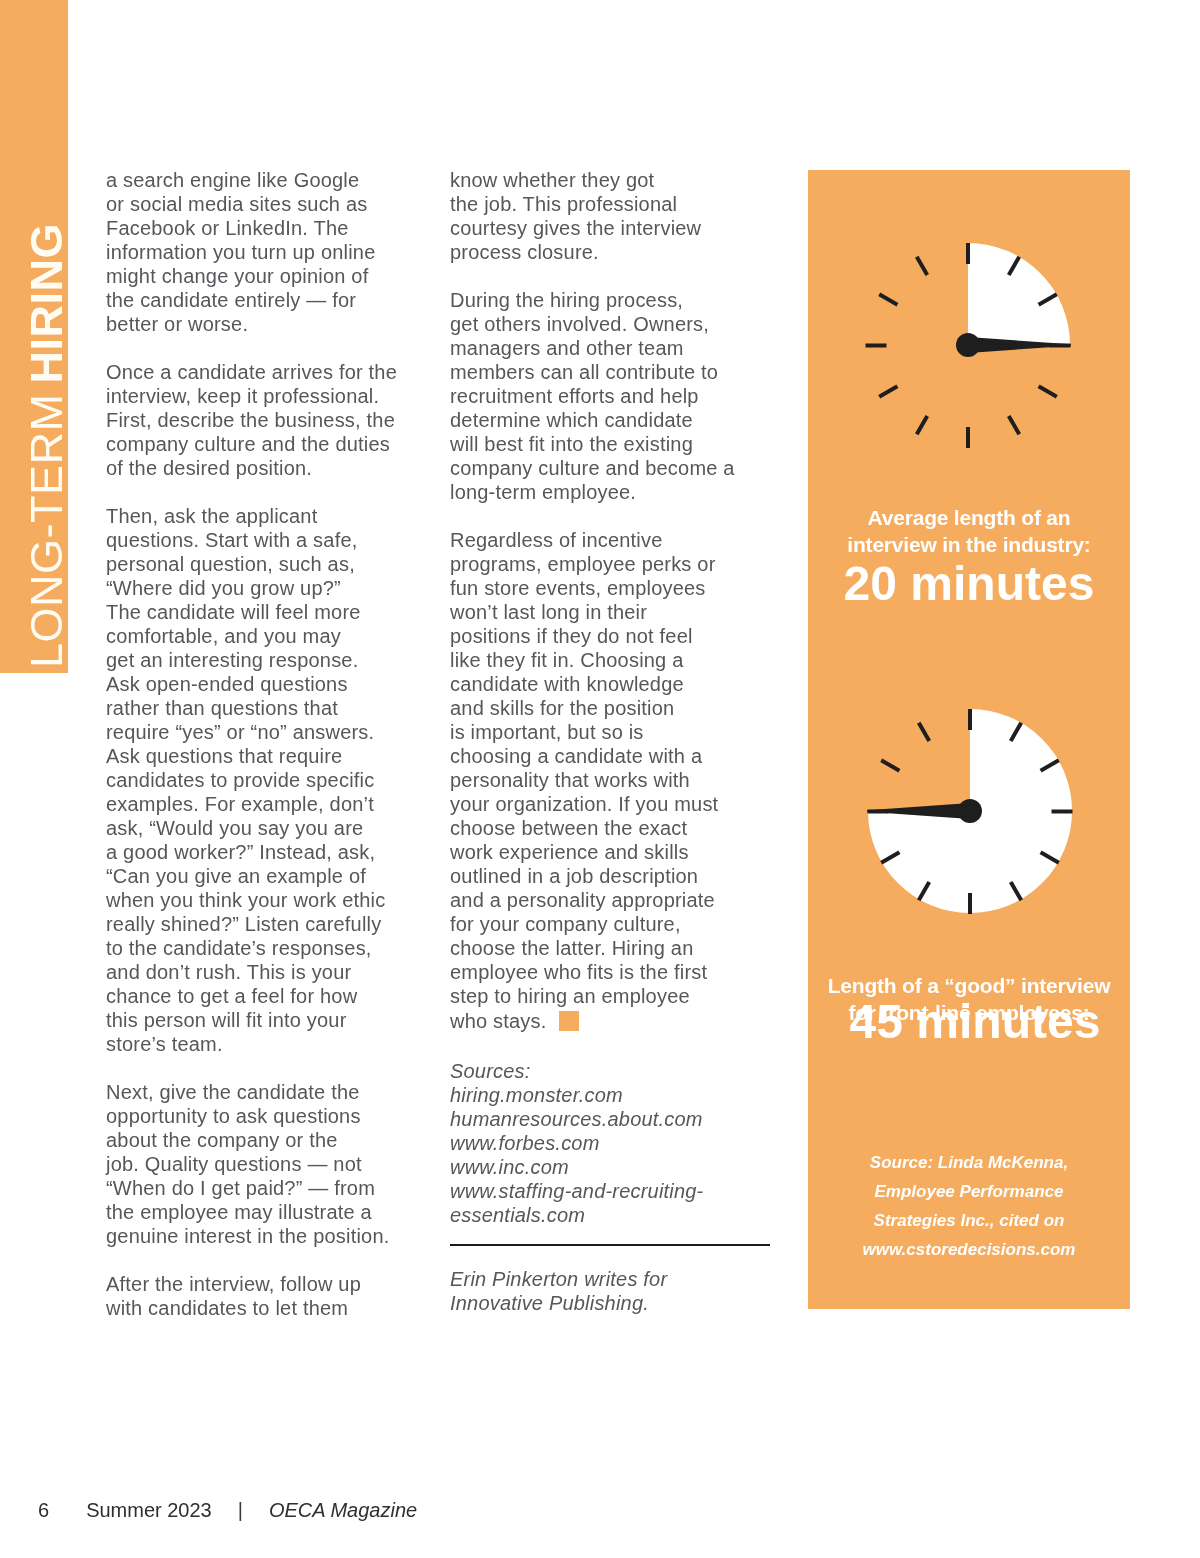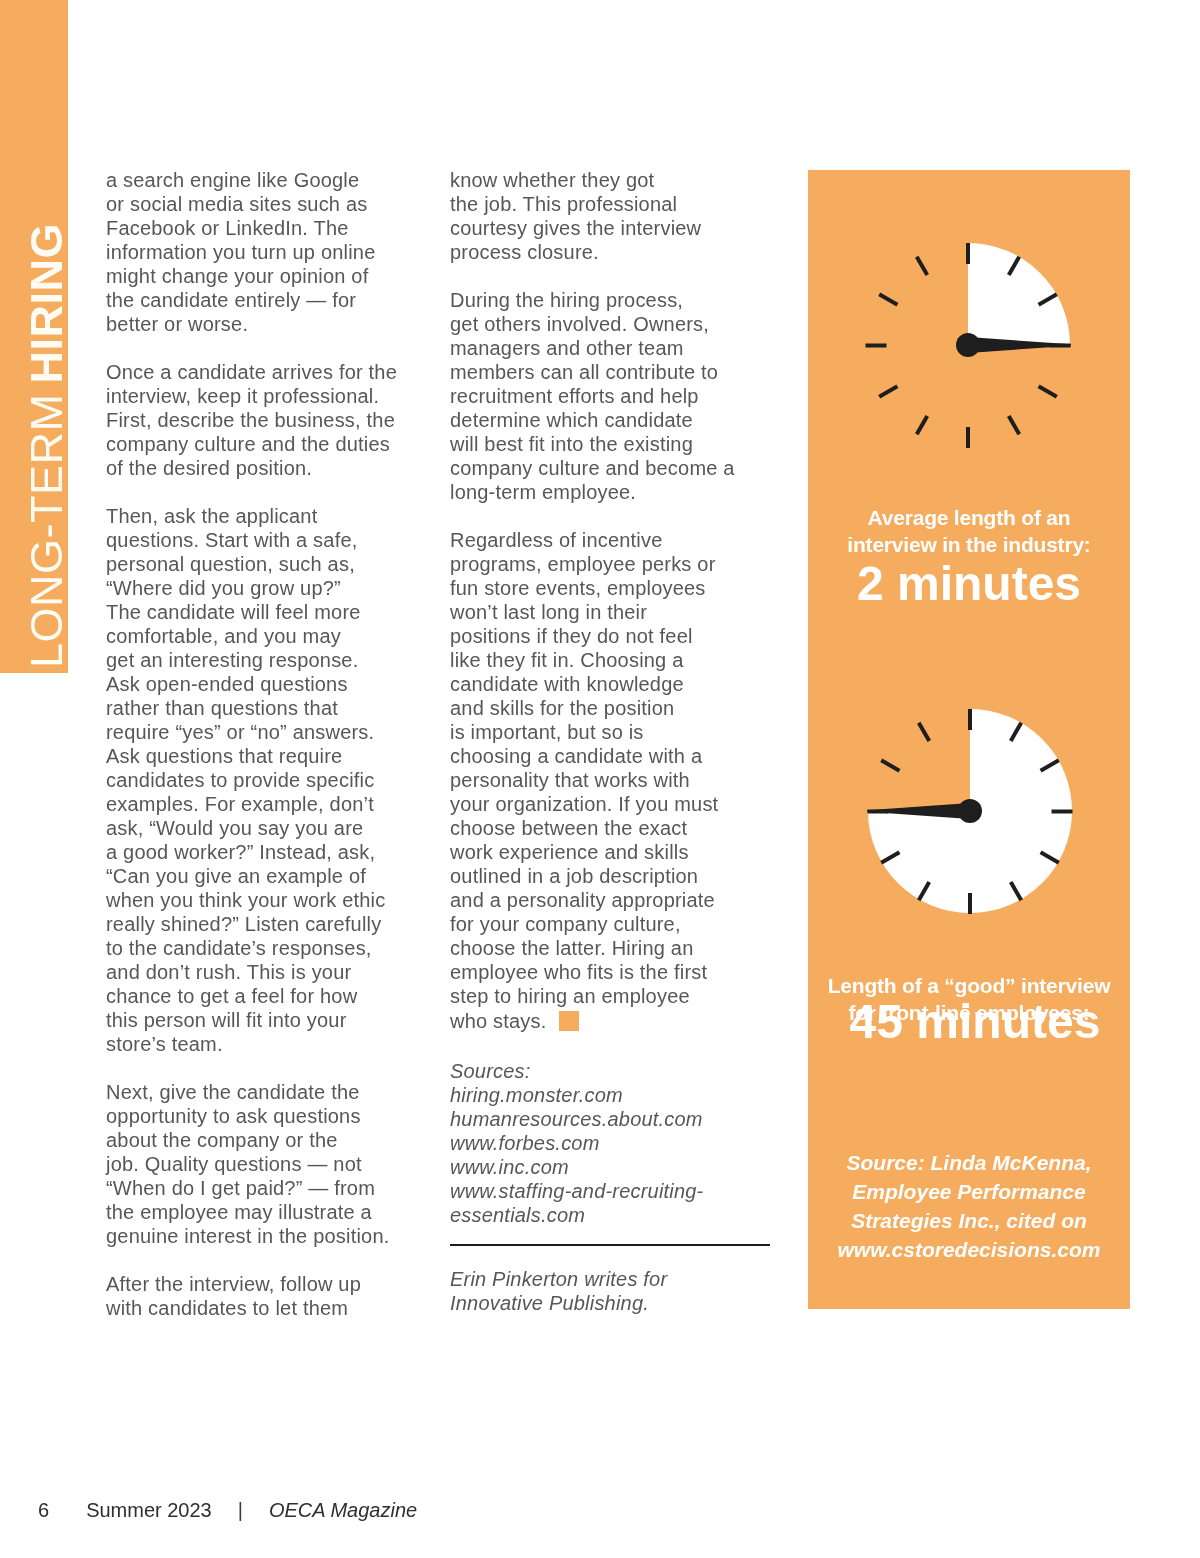--- a/index.html
+++ b/index.html
@@ -53,21 +53,21 @@
   .stat-label{position:absolute;left:0;width:100%;margin:0;text-align:center;
        font-weight:700;font-size:21px;line-height:27px;letter-spacing:-0.2px;
        white-space:pre-line;}
   .stat-label-1{top:334px;text-align:center;}
   .stat-label-2{top:802px;}
   .stat-value{position:absolute;left:0;width:100%;margin:0;text-align:center;
        font-weight:700;font-size:48px;line-height:56px;}
   .stat-value-1{top:386px;}
   .stat-value-2{top:824px;padding-left:12px;}
   .sidebar-source{position:absolute;left:16px;top:978px;width:290px;margin:0;
-       text-align:center;font-style:italic;font-weight:700;font-size:21px;
+       text-align:center;font-style:italic;font-weight:700;font-size:17px;
        line-height:29px;white-space:pre-line;}
 
   
   .footer{position:absolute;left:38px;top:1499px;display:flex;align-items:baseline;
        color:#2E2E30;font-size:20px;}
   .footer .issue{margin-left:37px;}
   .footer .sep{margin-left:26px;color:#3A3A3C;}
   .footer .mag{margin-left:26px;font-style:italic;text-align:right;}
 </style>
 </head>
@@ -189,21 +189,21 @@
       <i class="tick" style="--i:8"></i>
       <i class="tick" style="--i:9"></i>
       <i class="tick" style="--i:10"></i>
       <i class="tick" style="--i:11"></i>
       <div class="hand" style="transform: rotate(0deg);"></div>
       <div class="dot"></div>
     </div>
 
     <p class="stat-label stat-label-1">Average length of an
 interview in the industry:</p>
-    <p class="stat-value stat-value-1">2 minutes</p>
+    <p class="stat-value stat-value-1">20 minutes</p>
 
     <div class="clock clock-2">
       <div class="wedge" style="background: conic-gradient(rgb(255, 255, 255) 0deg, rgb(255, 255, 255) 270deg, rgba(255, 255, 255, 0) 270deg, rgba(255, 255, 255, 0) 360deg);"></div>
       <i class="tick" style="--i:0"></i>
       <i class="tick" style="--i:1"></i>
       <i class="tick" style="--i:2"></i>
       <i class="tick" style="--i:3"></i>
       <i class="tick" style="--i:4"></i>
       <i class="tick" style="--i:5"></i>
       <i class="tick" style="--i:6"></i>

